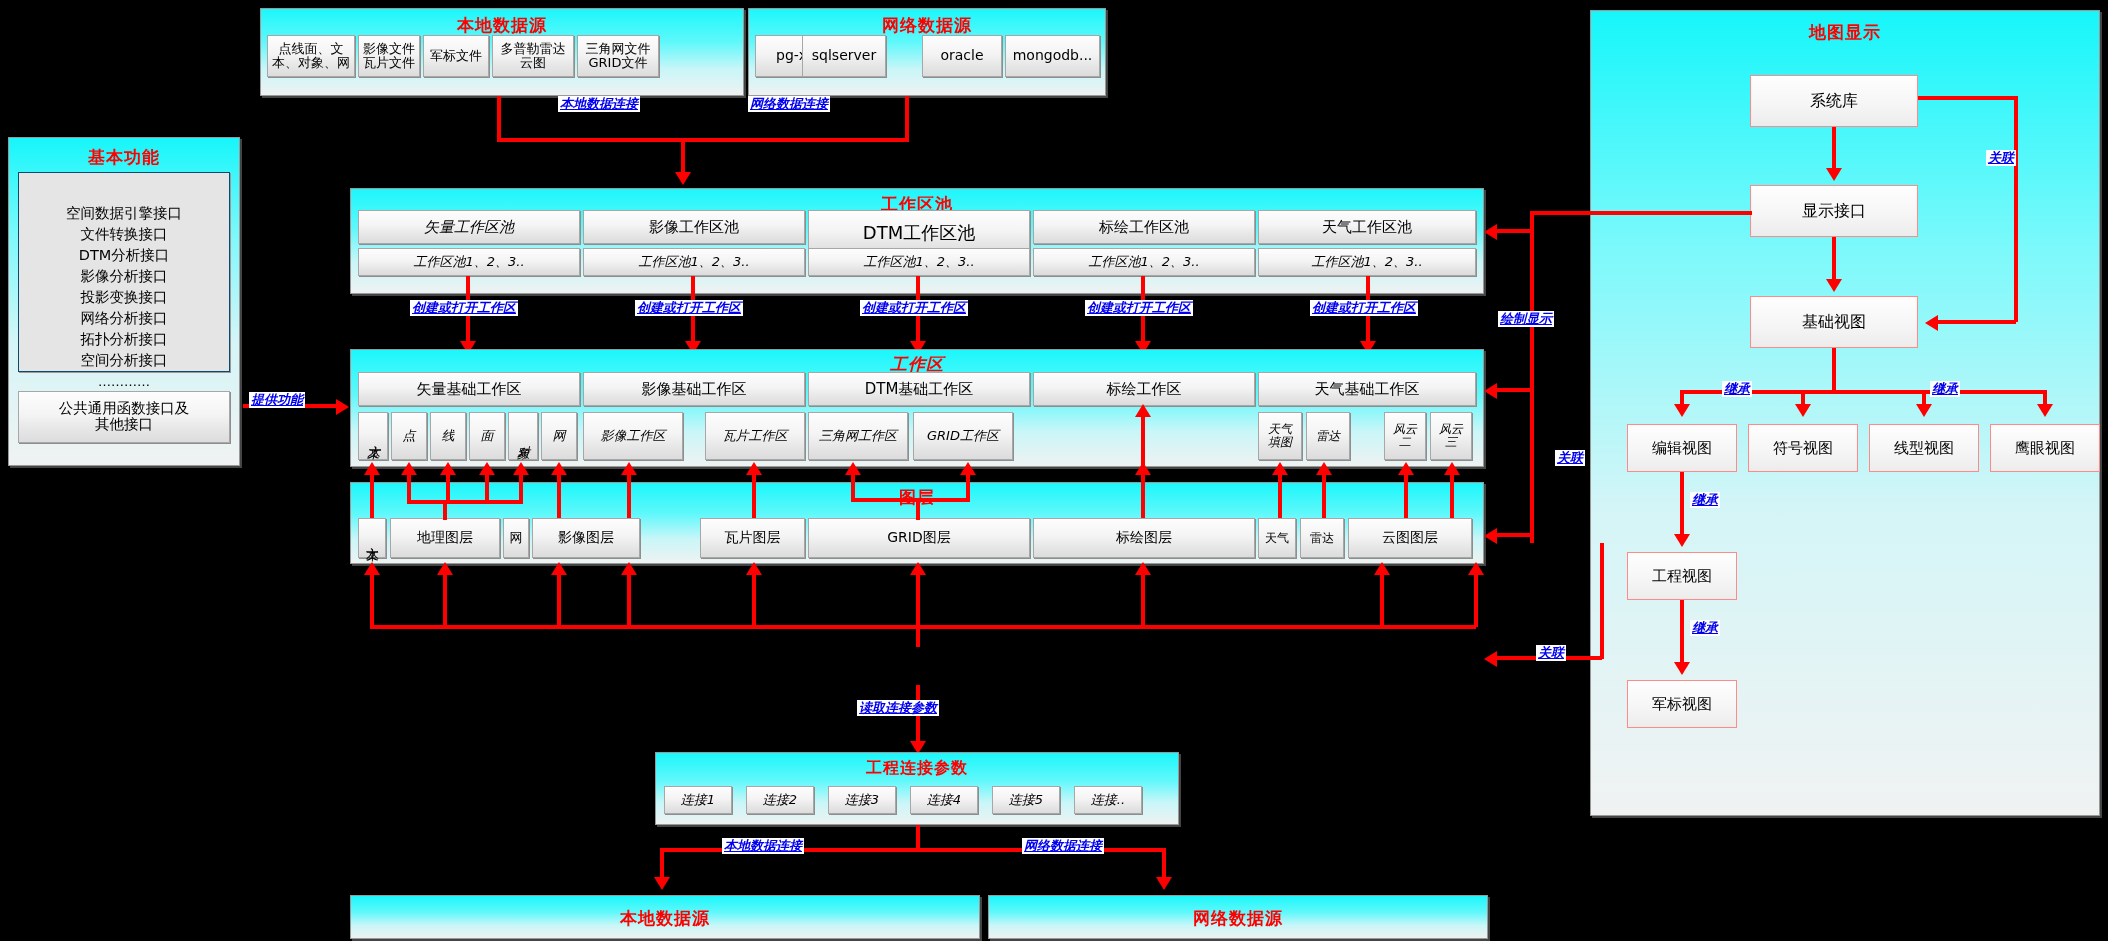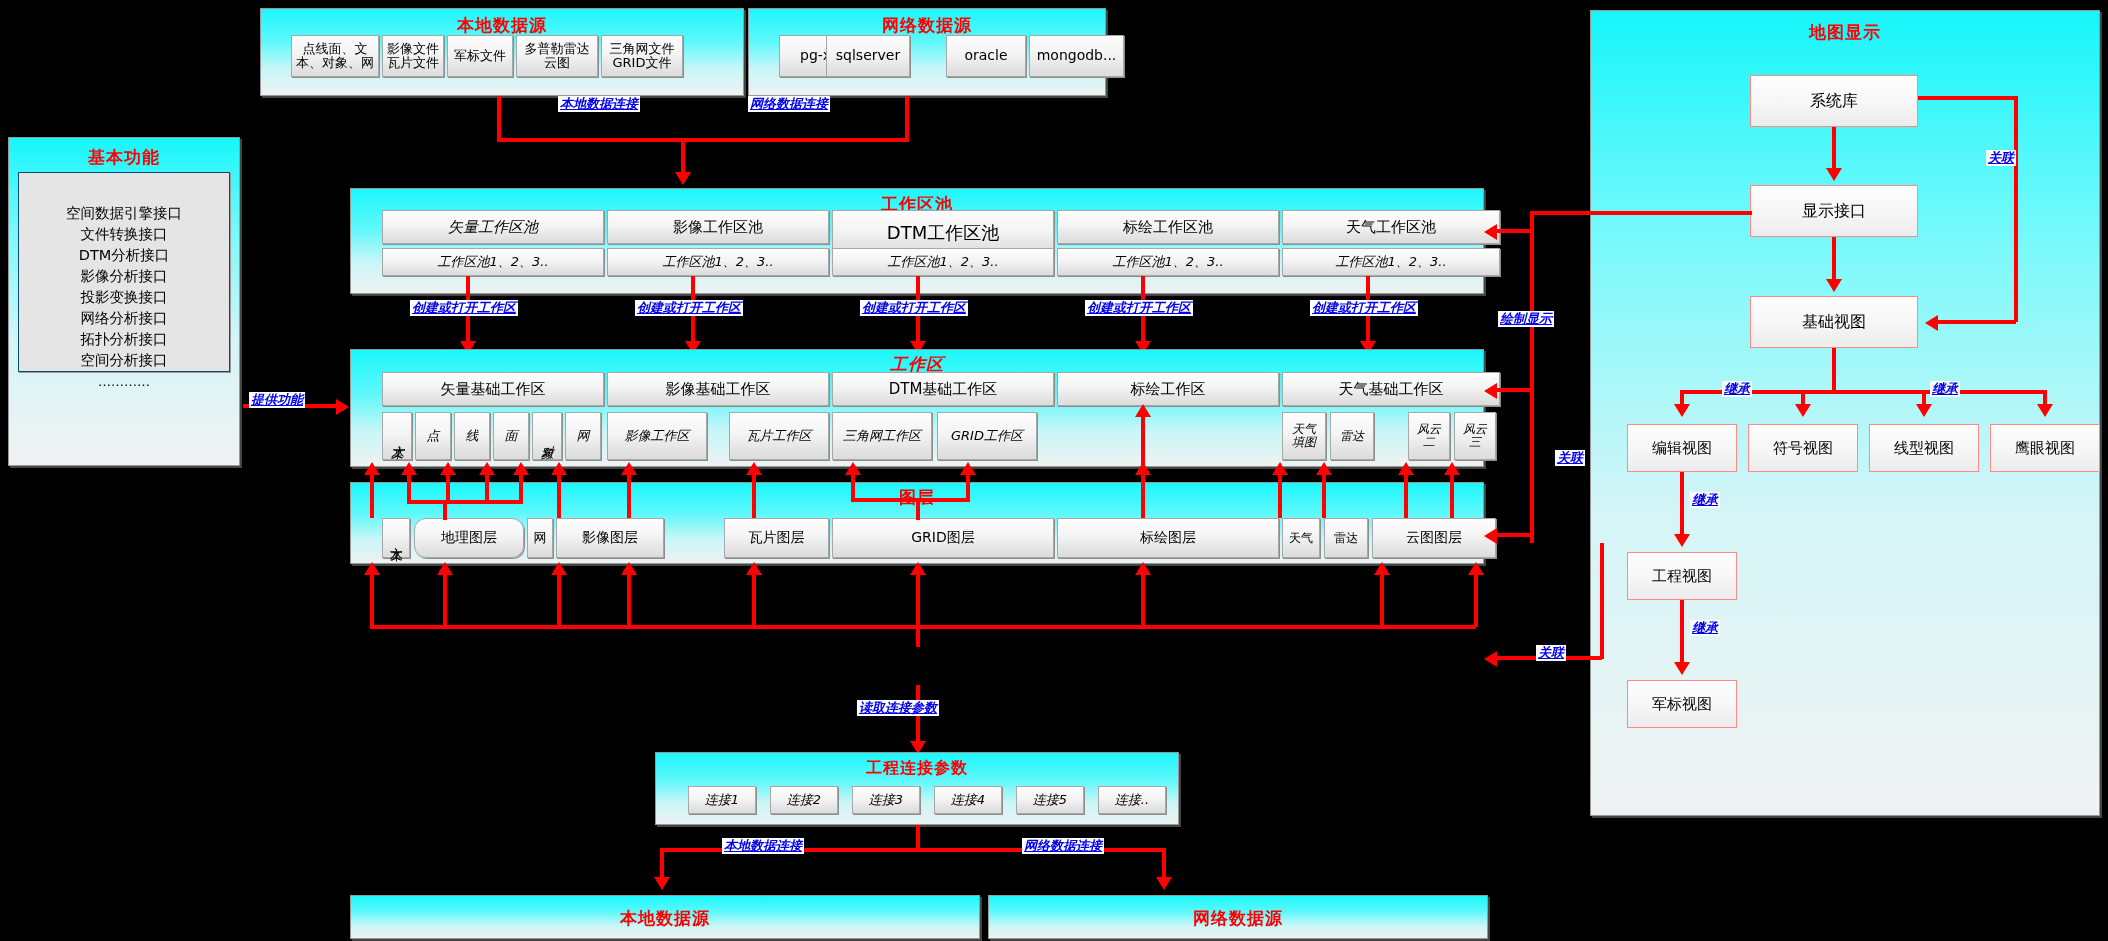--- a/index.html
+++ b/index.html
@@ -13,21 +13,21 @@
   .panel-cyan{background:linear-gradient(180deg,#1cf7fb 0%,#5ef8fb 38%,#c9f6f8 70%,#eef2f2 100%);}
   .panel-cyan-tall{background:linear-gradient(180deg,#16f6fa 0%,#7df9fb 30%,#d4f5f7 62%,#f0f2f2 100%);}
   .ptitle{position:absolute;left:0;right:0;text-align:center;color:#ff0000;
           font-weight:bold;letter-spacing:1px;}
 
   
   .btn{position:absolute;box-sizing:border-box;
        background:linear-gradient(180deg,#fdfdfd 0%,#f4f4f4 45%,#e6e6e6 75%,#dcdcdc 100%);
        border:1px solid #a7a7a7;box-shadow:1px 1px 0 #8e8e8e;
        display:flex;align-items:center;justify-content:center;
-       text-align:center;color:#000;line-height:1.08;margin-left:24px;}
+       text-align:center;color:#000;line-height:1.08;}
   .btn.italic{font-style:italic;}
   .btn.vert{writing-mode:vertical-rl;text-orientation:upright;letter-spacing:1px;}
 
   
   .vbox{position:absolute;box-sizing:border-box;
         background:linear-gradient(180deg,#fefefe 0%,#f6f6f6 55%,#ececec 100%);
         border:1px solid #ff8a8a;
         display:flex;align-items:center;justify-content:center;text-align:center;color:#000;}
 
   .whitebox{position:absolute;box-sizing:border-box;background:#e5e5e5;
@@ -78,20 +78,21 @@
   <div class="ar-d" style="left:675px;top:172px;"></div>
   <div class="elabel" style="left:558px;top:96px;">本地数据连接</div>
   <div class="elabel" style="left:748px;top:96px;">网络数据连接</div>
 
   <div class="panel panel-cyan-tall" style="left:8px;top:137px;width:232px;height:329px;">
     <div class="ptitle" style="top:8px;font-size:17px;">基本功能</div>
   </div>
   <div class="whitebox" style="left:18px;top:172px;width:212px;height:200px;">
     <div class="lines" style="top:30px;font-size:14.5px;">空间数据引擎接口<br>文件转换接口<br>DTM分析接口<br>影像分析接口<br>投影变换接口<br>网络分析接口<br>拓扑分析接口<br>空间分析接口<br><span style="font-size:13px;">…………</span></div>
   </div>
+  <div class="btn" style="left:18px;top:391px;width:212px;height:52px;font-size:14.5px;">公共通用函数接口及<br>其他接口</div>
 
   <div class="h" style="left:243px;top:404px;width:98px;"></div>
   <div class="ar-r" style="left:336px;top:399px;"></div>
   <div class="elabel" style="left:249px;top:392px;">提供功能</div>
 
   <div class="panel panel-cyan" style="left:350px;top:188px;width:1134px;height:106px;">
     <div class="ptitle" style="top:4px;font-size:17px;">工作区池</div>
   </div>
   <div class="btn" style="left:358px;top:210px;width:222px;height:34px;font-size:15px;font-style:italic;">矢量工作区池</div>
   <div class="btn" style="left:583px;top:210px;width:222px;height:34px;font-size:15px;">影像工作区池</div>
@@ -149,21 +150,21 @@
 
   <div class="btn italic" style="left:1258px;top:412px;width:44px;height:48px;font-size:12px;">天气<br>填图</div>
   <div class="btn italic" style="left:1306px;top:412px;width:44px;height:48px;font-size:12px;">雷达</div>
   <div class="btn italic" style="left:1384px;top:412px;width:42px;height:48px;font-size:12px;">风云<br>二</div>
   <div class="btn italic" style="left:1430px;top:412px;width:42px;height:48px;font-size:12px;">风云<br>三</div>
 
   <div class="panel panel-cyan" style="left:350px;top:482px;width:1134px;height:82px;">
     <div class="ptitle" style="top:3px;font-size:17px;">图层</div>
   </div>
   <div class="btn vert" style="left:358px;top:518px;width:28px;height:40px;font-size:13px;">文本</div>
-  <div class="btn" style="left:390px;top:518px;width:110px;height:40px;font-size:14px;border-radius:12px;">地理图层</div>
+  <div class="btn" style="left:390px;top:518px;width:110px;height:40px;font-size:14px;">地理图层</div>
   <div class="btn" style="left:503px;top:518px;width:26px;height:40px;font-size:13px;">网</div>
   <div class="btn" style="left:532px;top:518px;width:108px;height:40px;font-size:14px;">影像图层</div>
   <div class="btn" style="left:700px;top:518px;width:105px;height:40px;font-size:14px;">瓦片图层</div>
   <div class="btn" style="left:808px;top:518px;width:222px;height:40px;font-size:14px;">GRID图层</div>
   <div class="btn" style="left:1033px;top:518px;width:222px;height:40px;font-size:14px;">标绘图层</div>
   <div class="btn" style="left:1258px;top:518px;width:38px;height:40px;font-size:12px;">天气</div>
   <div class="btn" style="left:1300px;top:518px;width:44px;height:40px;font-size:12px;">雷达</div>
   <div class="btn" style="left:1348px;top:518px;width:124px;height:40px;font-size:14px;">云图图层</div>
 
   <div class="v" style="left:370px;top:470px;height:48px;"></div>

